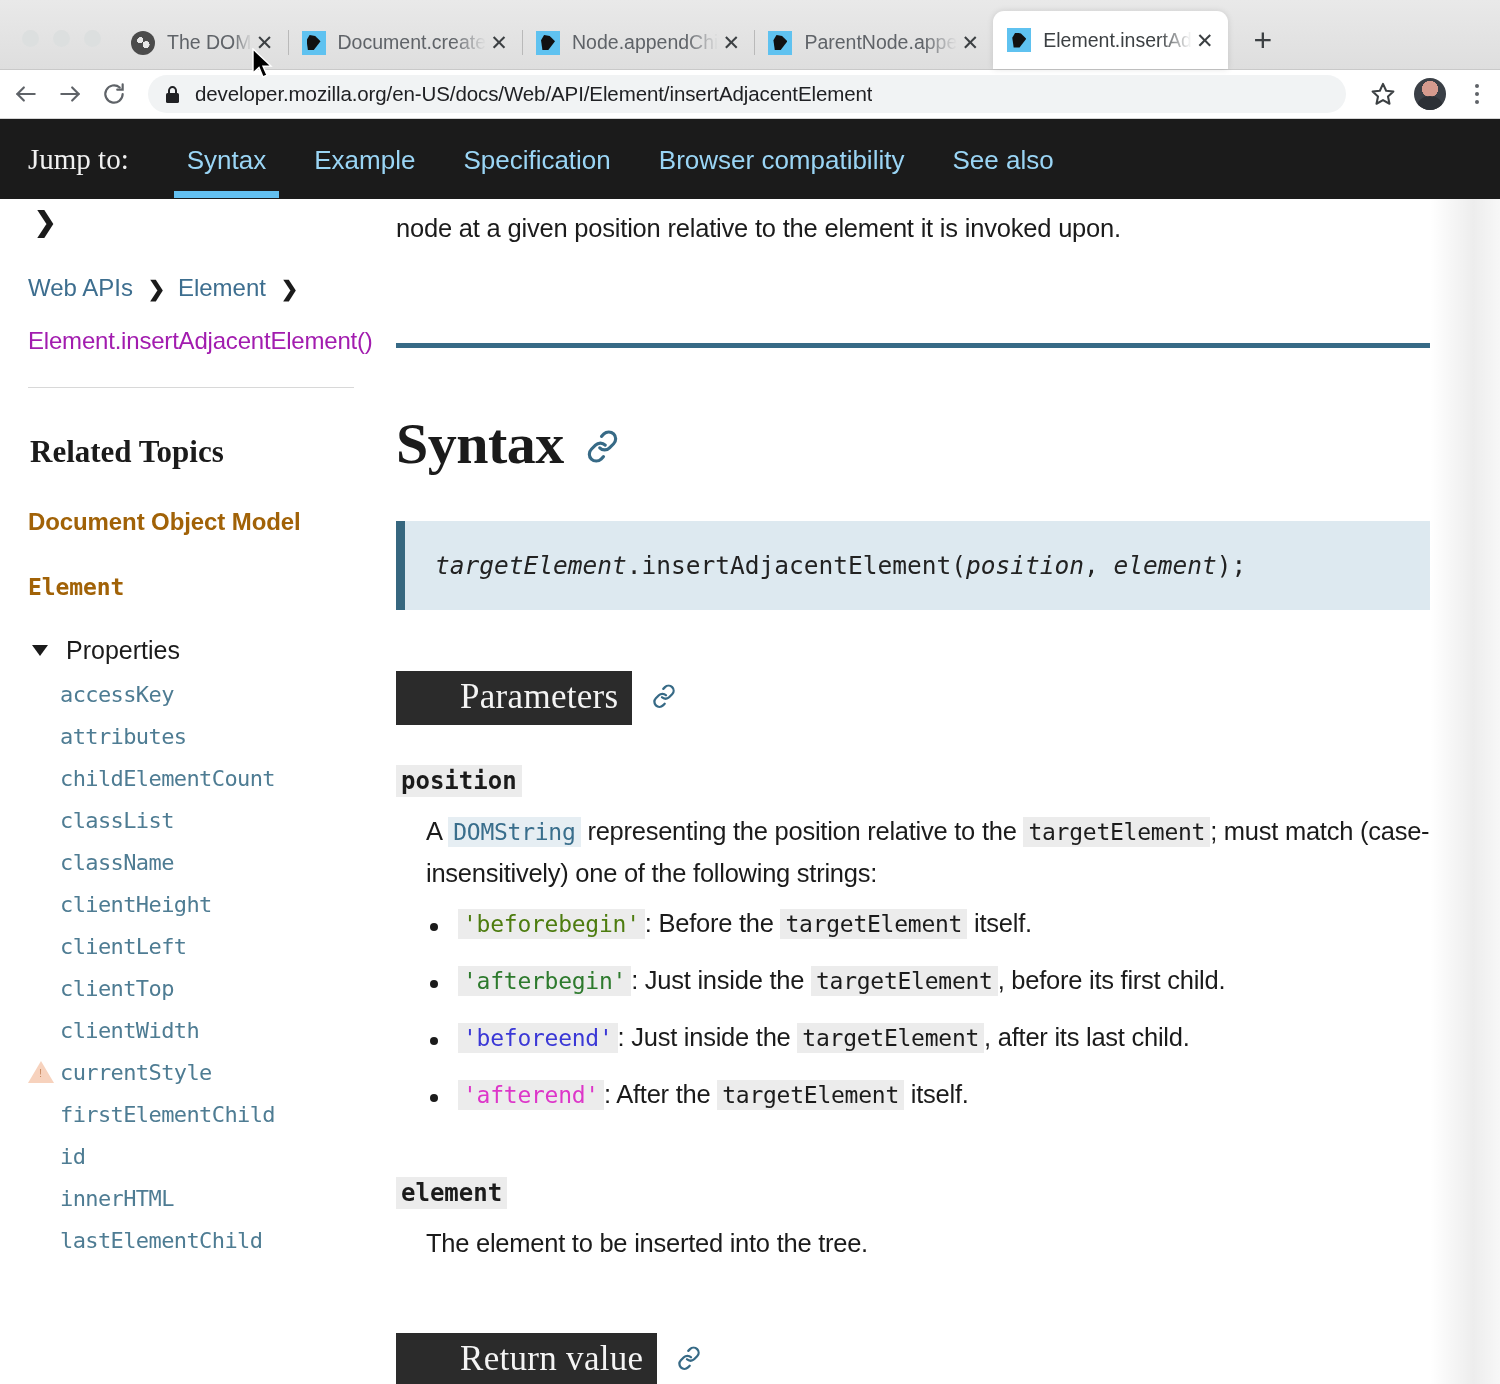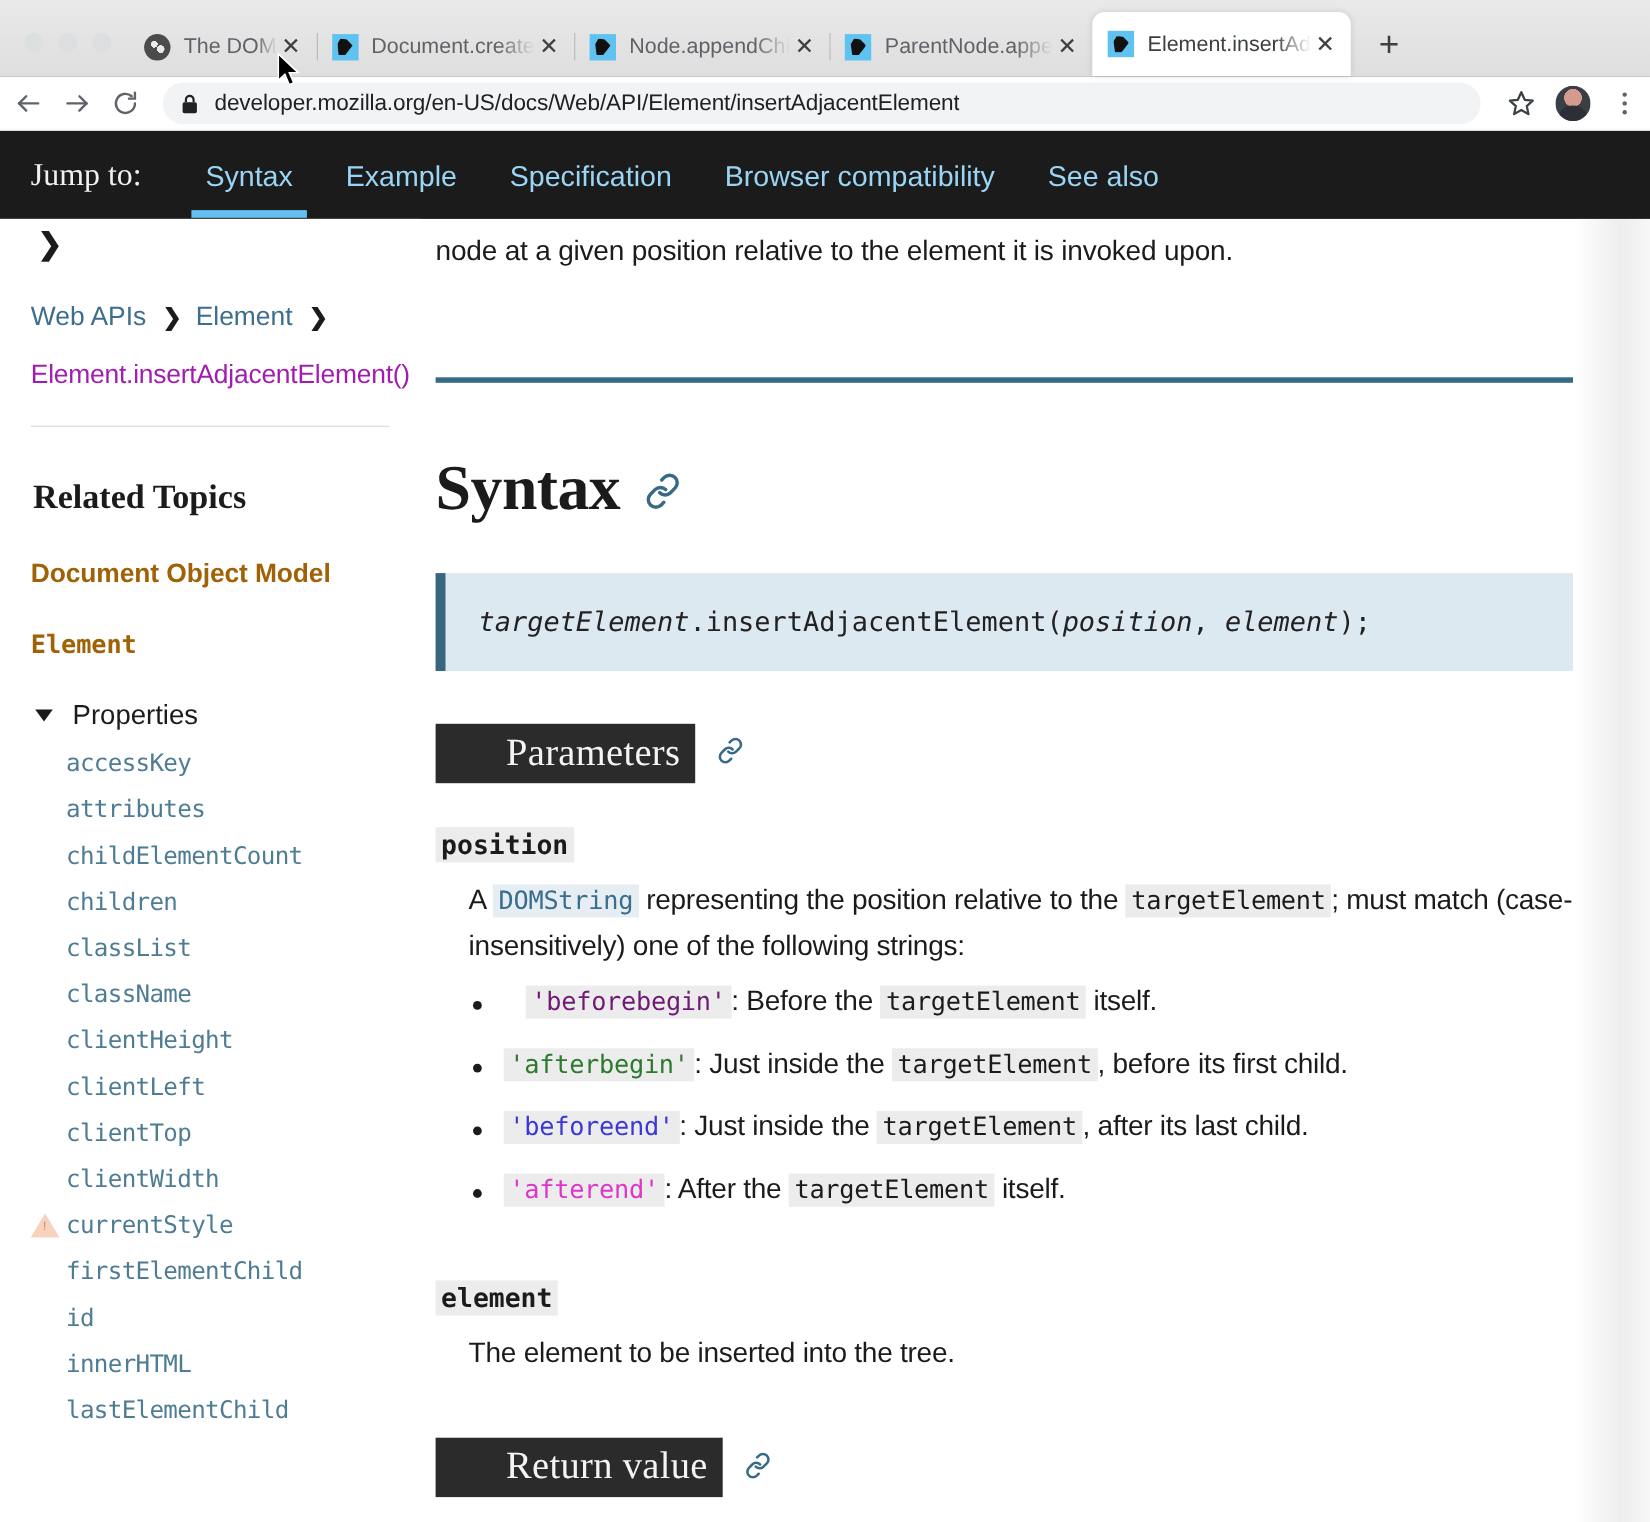--- a/index.html
+++ b/index.html
@@ -268,21 +268,21 @@
 
   h3.banner {
     display: inline-flex; align-items: center;
     background: #2b2b2b; color: #f4f4f4;
     font-family: "Liberation Serif", serif;
     font-weight: normal;
     font-size: 35px;
     padding: 6px 14px 8px 64px;
     letter-spacing: .3px;
   }
-  .banner-row { display: flex; align-items: center; gap: 18px; }
+  .banner-row { display: flex; align-items: center; gap: 18px; margin-top: 13px; }
   .banner-row.params { padding-top: 48px; }
   .banner-row.retval { padding-top: 56px; }
 
   .paramname {
     display: inline-block;
     font-family: "DejaVu Sans Mono", monospace;
     font-size: 24px; font-weight: bold; color: #1b1b1b;
     background: #ececec;
     padding: 2px 5px;
     margin-top: 40px;
@@ -290,21 +290,21 @@
   .paramdesc {
     padding-left: 30px; padding-top: 14px;
     font-size: 25.5px; color: #1b1b1b; line-height: 1.64;
     letter-spacing: -0.25px;
   }
   code.inl {
     font-family: "DejaVu Sans Mono", monospace;
     font-size: 23px; background: #ececec; padding: 2px 5px; color: #1b1b1b;
   }
   code.inl.blue { color: #396e8c; background: #e6eef3; }
-  code.inl.red { color: #701a75; margin-left: 20px; }
+  code.inl.red { color: #4d7c0f; }
   code.inl.green { color: #2d7a2d; }
   code.inl.indigo { color: #3b38d6; }
   code.inl.magenta { color: #dd36c9; }
 
   ul.opts { list-style: none; padding: 14px 0 0 62px; }
   ul.opts li {
     position: relative;
     font-size: 25.5px; color: #1b1b1b;
     padding: 0 0 28px 0; letter-spacing: -0.25px;
   }
@@ -459,23 +459,20 @@
           </div>
 
           <a class="side-item">
               <span>accessKey</span>
             </a>
           <a class="side-item">
               <span>attributes</span>
             </a>
           <a class="side-item">
               <span>childElementCount</span>
-            </a>
-          <a class="side-item">
-              <span>children</span>
             </a>
           <a class="side-item">
               <span>classList</span>
             </a>
           <a class="side-item">
               <span>className</span>
             </a>
           <a class="side-item">
               <span>clientHeight</span>
             </a>

